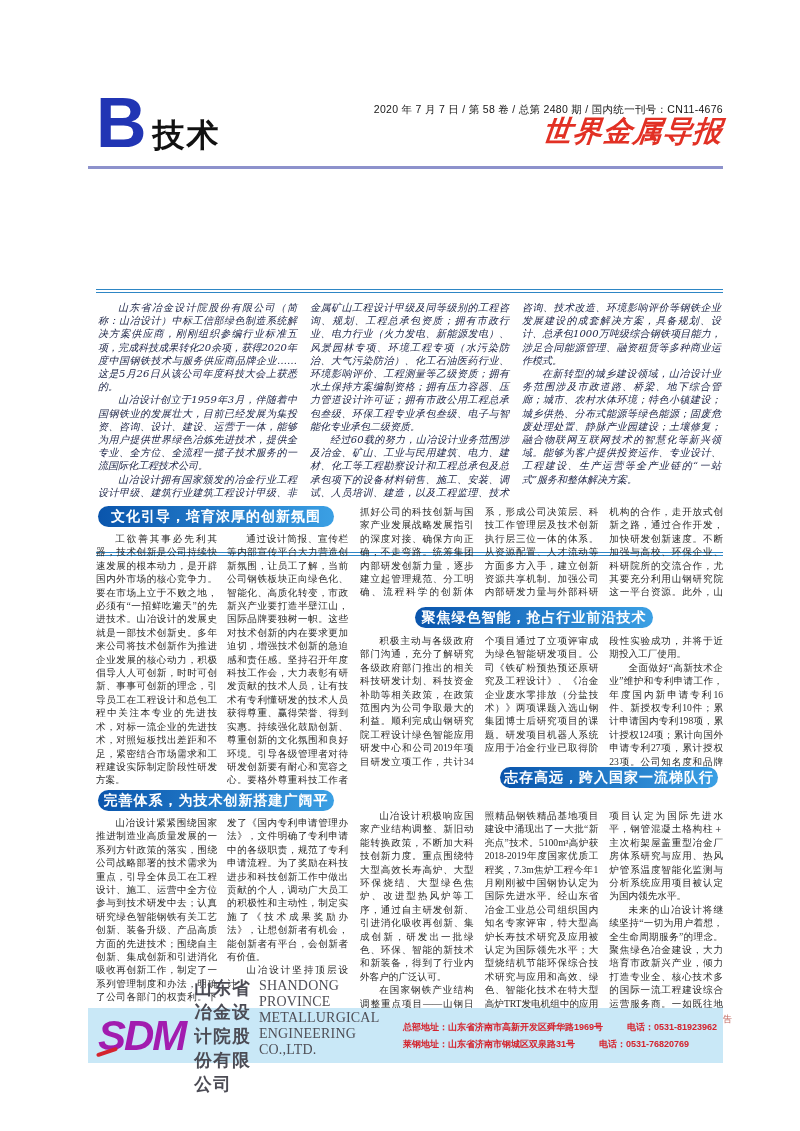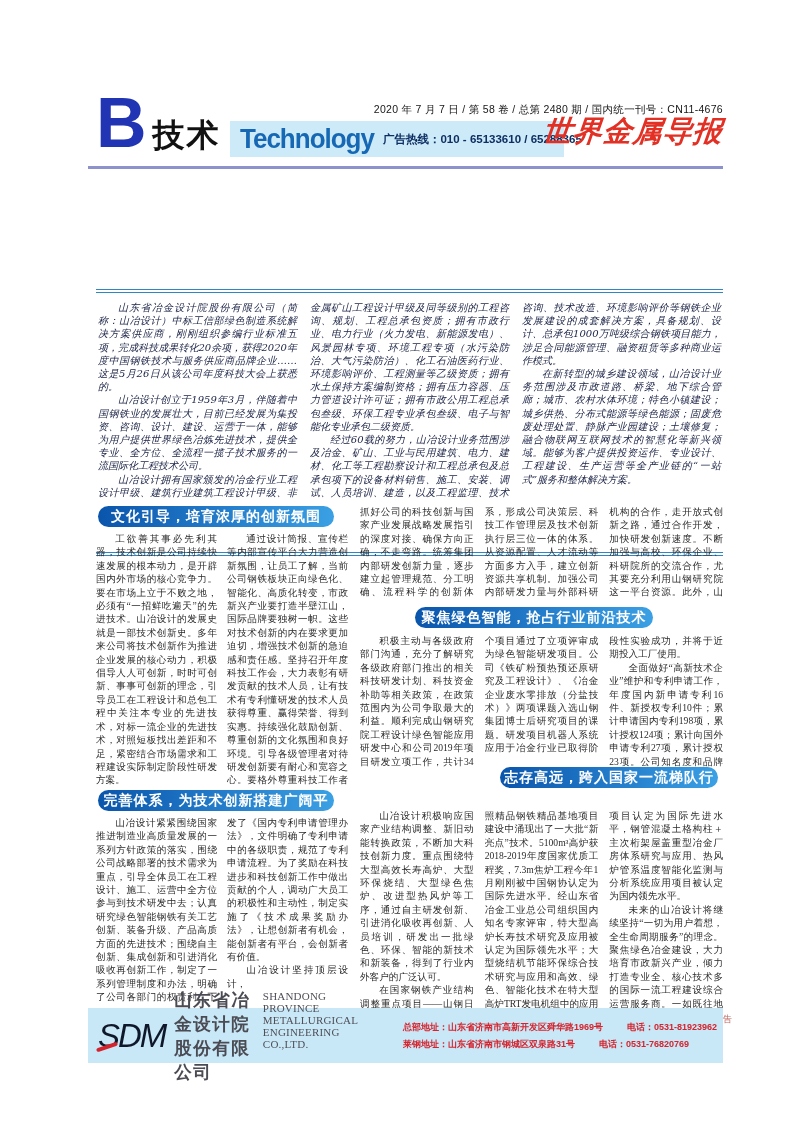--- a/index.html
+++ b/index.html
@@ -48,44 +48,40 @@
   .sec-system{top:313px;height:195px;}
   .sec-cont{top:2px;height:98px;}
   .pill-focus{top:104px;left:55px;width:238px;}
   .sec-focus{top:131px;height:144px;}
   .pill-aspire{top:264px;left:140px;width:218px;}
   .sec-aspire{top:306px;height:202px;}
   
   .ad-label{position:absolute;left:714px;top:1013px;font-size:9px;color:#c06a62;}
   .footer{position:absolute;left:88px;top:1008px;width:635px;height:55px;background:#c9e8f7;
           display:flex;align-items:center;padding:0 6px 0 10px;box-sizing:border-box;}
-  .sdm{position:relative;font-size:33px;font-weight:400;font-style:italic;color:#0f172a;
+  .sdm{position:relative;font-size:42px;font-weight:700;font-style:italic;color:#a21caf;
        font-family:"Liberation Sans",sans-serif;letter-spacing:-2px;margin-right:9px;}
   .sdm-accent{position:absolute;left:-2px;bottom:6px;width:22px;height:4px;background:#d5232d;
               transform:rotate(-18deg);border-radius:2px;}
   .co-names{display:flex;flex-direction:row;justify-content:center;}
   .co-cn{font-size:17.5px;font-weight:bold;color:#4b4b54;letter-spacing:1.5px;}
-  .co-en{font-size:11px;color:#4f4f57;font-family:"Liberation Serif",serif;margin-top:2px;letter-spacing:.2px;}
+  .co-en{font-size:14px;color:#4f4f57;font-family:"Liberation Serif",serif;margin-top:2px;letter-spacing:.2px;}
   .addr{margin-left:auto;color:#d5232d;font-weight:bold;font-size:9px;line-height:1.8;white-space:nowrap;}
   .addr .row span{display:inline-block;margin-left:24px;}
   .addr .phone{margin-left:12px;}
 </style>
 </head>
 <body>
 
 <div class="page">
 
   <div class="issue-line">2020 年 7 月 7 日 / 第 58 卷 / 总第 2480 期 / 国内统一刊号：CN11-4676</div>
   <div class="section-logo">
     <span class="letter-b">B</span>
     <span class="section-cn">技术</span>
-  </div>
-  <div class="tech-band">
-    <span class="tech-word">Technology</span>
-    <span class="hotline">广告热线：010 - 65133610 / 65288365</span>
   </div>
   <div class="paper-logo">世界金属导报</div>
   <div class="mast-rule"></div>
 
 
   <div class="intro">
     <div class="intro-inner">
       <div class="intro-cols">
           <p>山东省冶金设计院股份有限公司（简称：山冶设计）中标工信部绿色制造系统解决方案供应商，刚刚组织参编行业标准五项，完成科技成果转化20余项，获得2020年度中国钢铁技术与服务供应商品牌企业……这是5月26日从该公司年度科技大会上获悉的。</p>
           <p>山冶设计创立于1959年3月，伴随着中国钢铁业的发展壮大，目前已经发展为集投资、咨询、设计、建设、运营于一体，能够为用户提供世界绿色冶炼先进技术，提供全专业、全方位、全流程一揽子技术服务的一流国际化工程技术公司。</p>
@@ -115,21 +111,21 @@
       <div class="bt cols3 cont sec-cont">
           <p>抓好公司的科技创新与国家产业发展战略发展指引的深度对接、确保方向正确，不走弯路。统筹集团内部研发创新力量，逐步建立起管理规范、分工明确、流程科学的创新体系，形成公司决策层、科技工作管理层及技术创新执行层三位一体的体系。从资源配置、人才流动等方面多方入手，建立创新资源共享机制。加强公司内部研发力量与外部科研机构的合作，走开放式创新之路，通过合作开发，加快研发创新速度。不断加强与高校、环保企业、科研院所的交流合作，尤其要充分利用山钢研究院这一平台资源。此外，山冶设计还从制度层面上保证了公司人力、物力等各类资源对科技工作的支持力度。</p>
         </div>
       <div class="pill pill-focus">聚焦绿色智能，抢占行业前沿技术</div>
       <div class="bt cols3 sec-focus">
           <p>积极主动与各级政府部门沟通，充分了解研究各级政府部门推出的相关科技研发计划、科技资金补助等相关政策，在政策范围内为公司争取最大的利益。顺利完成山钢研究院工程设计绿色智能应用研发中心和公司2019年项目研发立项工作，共计34个项目通过了立项评审成为绿色智能研发项目。公司《铁矿粉预热预还原研究及工程设计》、《冶金企业废水零排放（分盐技术）》两项课题入选山钢集团博士后研究项目的课题。研发项目机器人系统应用于冶金行业已取得阶段性实验成功，并将于近期投入工厂使用。</p>
           <p>全面做好“高新技术企业”维护和专利申请工作，年度国内新申请专利16件、新授权专利10件；累计申请国内专利198项，累计授权124项；累计向国外申请专利27项，累计授权23项。公司知名度和品牌影响力大幅提升，绿色冶金多项技术获得行业广泛应用和认可，彰显了山冶设计作为绿色冶金建设领跑者和一流工程技术公司的实力和形象。</p>
         </div>
       <div class="pill pill-aspire">志存高远，跨入国家一流梯队行列</div>
       <div class="bt cols3 sec-aspire">
-          <p>山冶设计积极响应国家产业结构调整、新旧动能转换政策，不断加大科技创新力度。重点围绕特大型高效长寿高炉、大型环保烧结、大型绿色焦炉、改进型热风炉等工序，通过自主研发创新、引进消化吸收再创新、人员培训，研发出一批绿色、环保、智能的新技术和新装备，得到了行业内外客户的广泛认可。</p>
+          <p>山冶设计积极响应国家产业结构调整、新旧动能转换政策，不断加大科技创新力度。重点围绕特大型高效长寿高炉、大型环保烧结、大型绿色焦炉、改进型热风炉等工序，通过自主研发创新、引进消化吸收再创新、集成创新，研发出一批绿色、环保、智能的新技术和新装备，得到了行业内外客户的广泛认可。</p>
           <p>在国家钢铁产业结构调整重点项目——山钢日照精品钢铁精品基地项目建设中涌现出了一大批“新亮点”技术。5100m³高炉获2018-2019年度国家优质工程奖，7.3m焦炉工程今年1月刚刚被中国钢协认定为国际先进水平。经山东省冶金工业总公司组织国内知名专家评审，特大型高炉长寿技术研究及应用被认定为国际领先水平；大型烧结机节能环保综合技术研究与应用和高效、绿色、智能化技术在特大型高炉TRT发电机组中的应用项目认定为国际先进水平，钢管混凝土格构柱＋主次桁架屋盖重型冶金厂房体系研究与应用、热风炉管系温度智能化监测与分析系统应用项目被认定为国内领先水平。</p>
           <p>未来的山冶设计将继续坚持“一切为用户着想，全生命周期服务”的理念。聚焦绿色冶金建设，大力培育市政新兴产业，倾力打造专业全、核心技术多的国际一流工程建设综合运营服务商。一如既往地为国内外客户提供超值服务，共同创造美好未来。</p>
 
       </div>
     </div>
 
   </div>
 
   <div class="ad-label">广告</div>
   <div class="footer">

